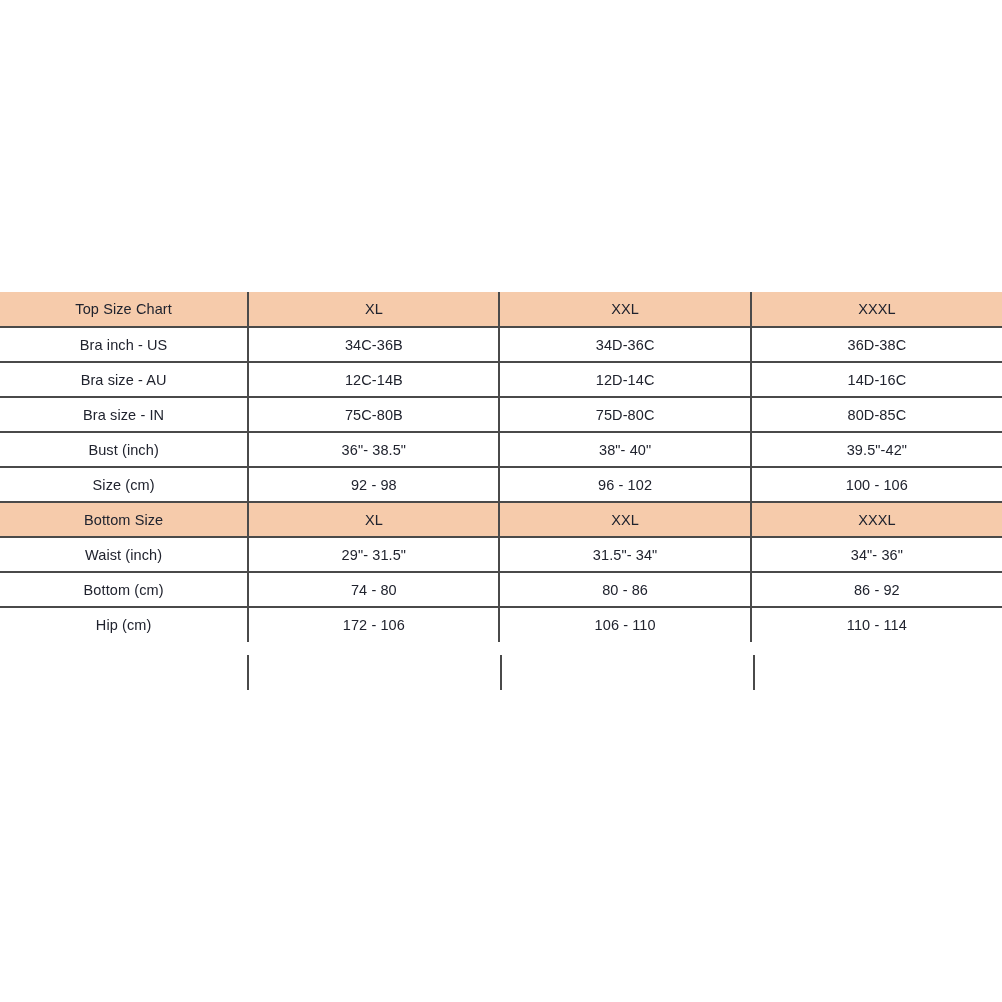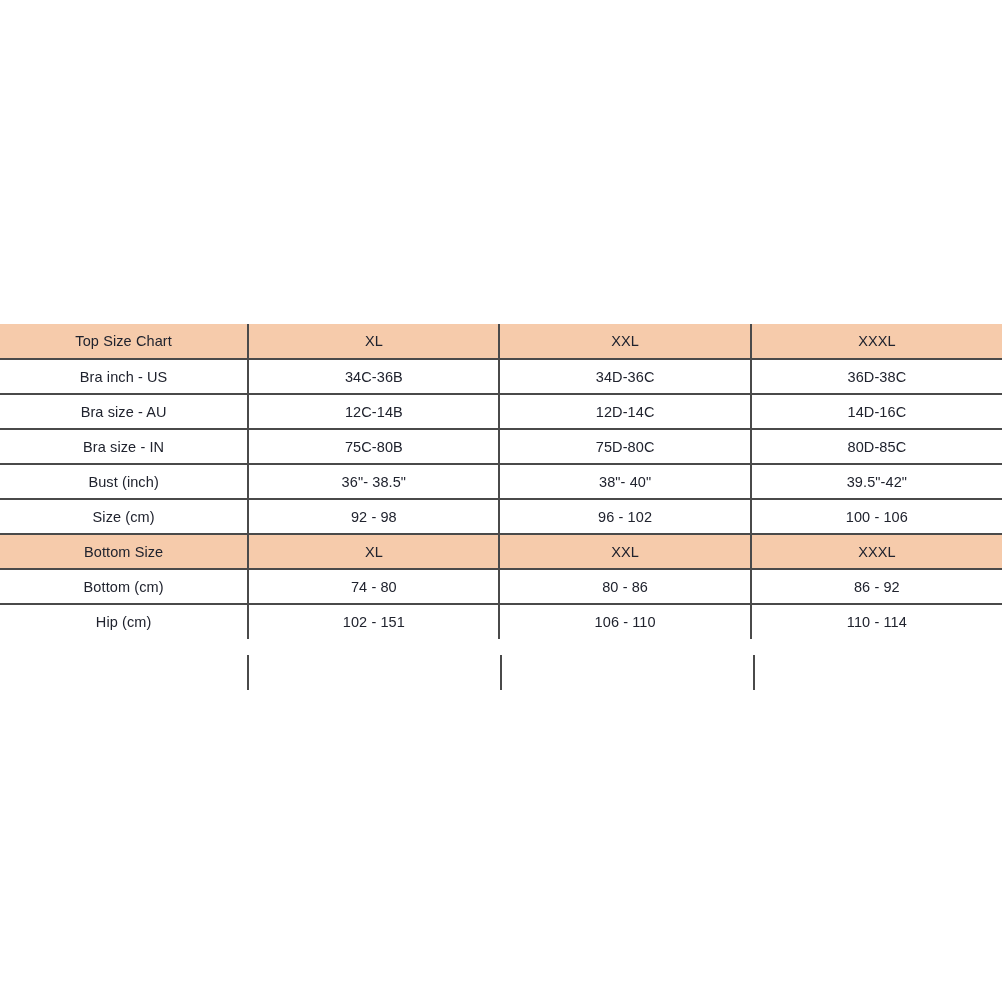--- a/index.html
+++ b/index.html
@@ -18,21 +18,21 @@
     position: relative;
     width: 1002px;
     height: 1002px;
     background: #ffffff;
   }
 
   
   #size-chart {
     position: absolute;
     left: 0;
-    top: 324px;
+    top: 292px;
     width: 1002px;
   }
 
   table.chart {
     width: 1002px;
     border-collapse: collapse;
     table-layout: fixed;
     background: #ffffff;
   }
 
@@ -137,32 +137,38 @@
           <td class="last-col">100 - 106</td>
         </tr>
 
         <tr class="section-head">
           <td>Bottom Size</td>
           <td>XL</td>
           <td>XXL</td>
           <td class="last-col">XXXL</td>
         </tr>
 
+        <tr>
+          <td>Waist (inch)</td>
+          <td>29"- 31.5"</td>
+          <td>31.5"- 34"</td>
+          <td class="last-col">34"- 36"</td>
+        </tr>
 
 
         <tr>
           <td>Bottom (cm)</td>
           <td>74 - 80</td>
           <td>80 - 86</td>
           <td class="last-col">86 - 92</td>
         </tr>
 
         <tr class="last-row">
           <td>Hip (cm)</td>
-          <td>102 - 151</td>
+          <td>172 - 106</td>
           <td>106 - 110</td>
           <td class="last-col">110 - 114</td>
         </tr>
 
       </tbody>
     </table>
   </div>
 
   <div class="divider-tail tail-1"></div>
   <div class="divider-tail tail-2"></div>

